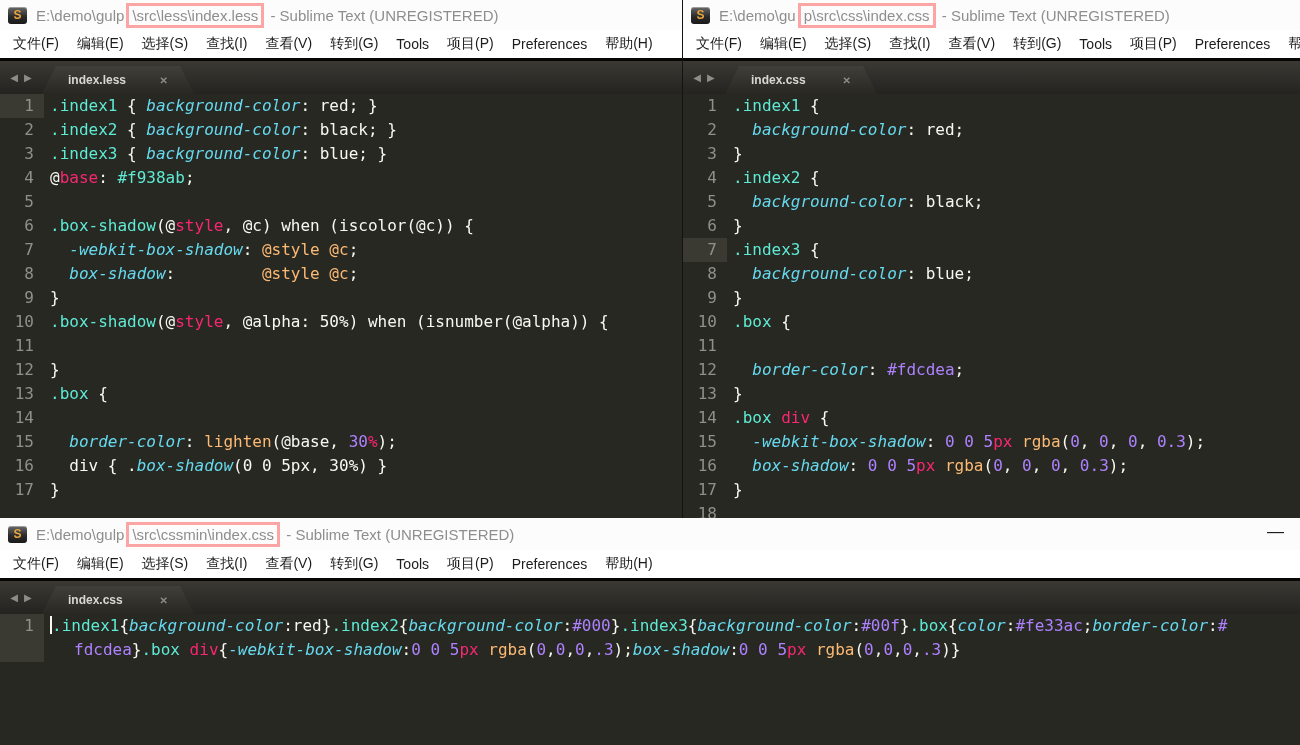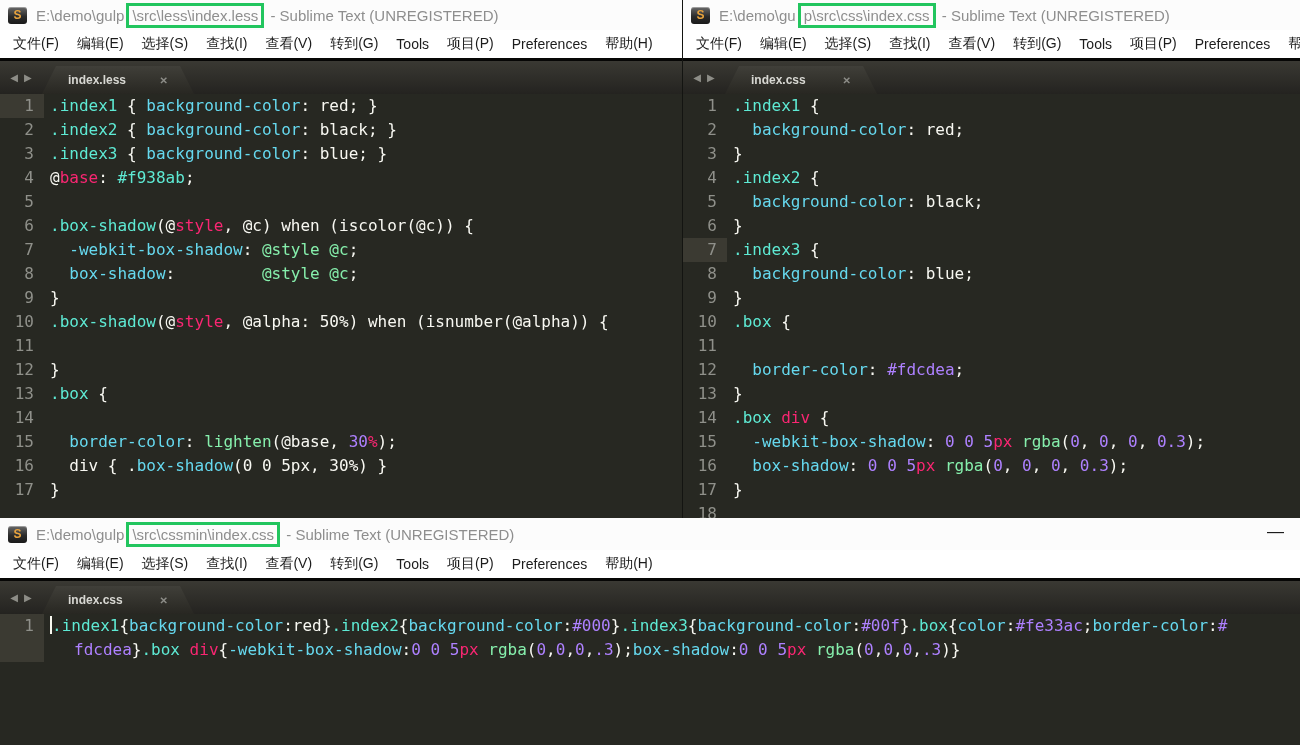--- a/index.html
+++ b/index.html
@@ -12,21 +12,21 @@
 
   
   .titlebar{height:30px;background:#fcfcfc;display:flex;align-items:center;padding:0 8px;gap:9px;
             white-space:nowrap;overflow:hidden;position:relative;}
   .w3 .titlebar{height:32px;}
   .appicon{width:19px;height:17px;flex:none;border-radius:3px;
            background:linear-gradient(#6a6a6a,#2c2c2c 55%,#191919);
            color:#e8a33d;font-weight:bold;font-size:12px;line-height:17px;text-align:center;
            box-shadow:inset 0 1px 0 rgba(255,255,255,.35);}
   .wtitle{font-size:15px;color:#8e8e8e;}
-  .redbox{display:inline-block;border:3px solid #22c55e;padding:0 3px;margin:0 2px;line-height:19px;}
+  .redbox{display:inline-block;border:3px solid #fca5a5;padding:0 3px;margin:0 2px;line-height:19px;}
   .minbtn{position:absolute;right:16px;top:4px;color:#111;font-size:17px;cursor:default;}
 
   
   .menubar{height:28px;background:#ffffff;display:flex;align-items:center;padding-left:4px;
            font-size:14px;color:#1c1c1c;white-space:nowrap;overflow:hidden;}
   .mi{padding:0 9px;}
 
   
   .editor{border-top:3px solid #060605;background:#272822;}
   .tabbar{height:33px;background:linear-gradient(#3a3933,#242320);display:flex;align-items:flex-end;position:relative;}
@@ -42,22 +42,22 @@
   
   .code{font-family:"DejaVu Sans Mono","Liberation Mono",monospace;font-size:16px;}
   .line{display:flex;height:24px;line-height:24px;}
   .gut{width:44px;flex:none;text-align:right;padding-right:10px;box-sizing:border-box;
        color:#8f908a;user-select:none;}
   .gut.act{background:#3b3a32;}
   .txt{white-space:pre;padding-left:6px;}
   .txt.wrap{padding-left:30px;}
   .tw{color:#f8f8f2;}
   .tg{color:#5eead4;}
-  .tc{color:#86efac;}
-  .tci{color:#66d9ef;text-align:right;}
+  .tc{color:#fdba74;}
+  .tci{color:#66d9ef;font-style:italic;text-align:right;}
   .tp{color:#f92672;}
   .tpu{color:#ae81ff;}
   .tcur{display:inline-block;width:2px;height:18px;background:#f8f8f0;vertical-align:-3px;}
 </style>
 </head>
 <body>
 
 <div class="window w1">
   <div class="titlebar">
     <span class="appicon">S</span>

